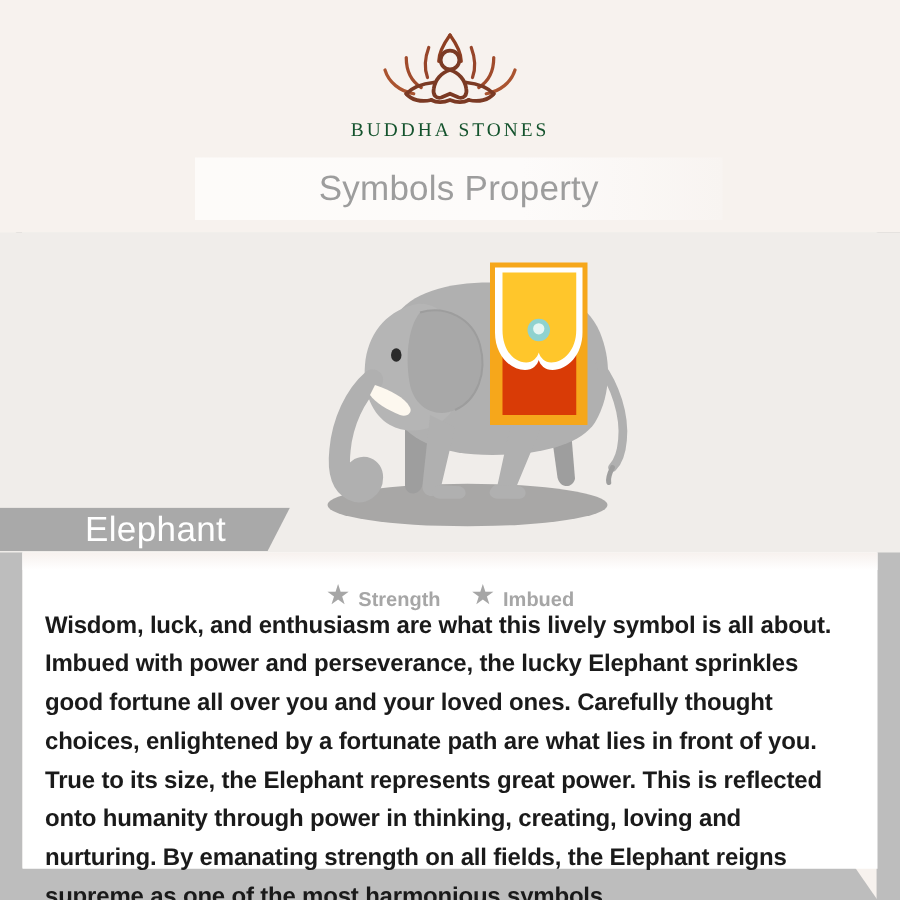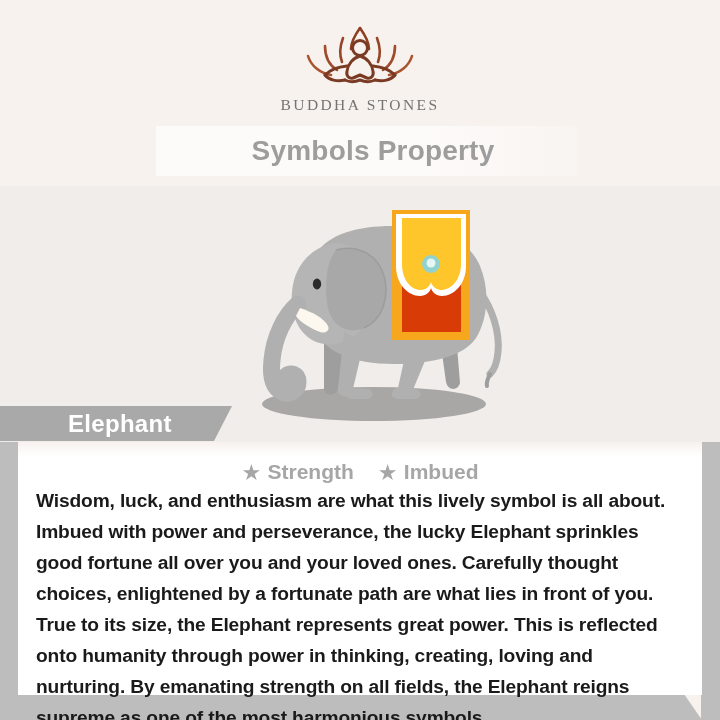--- a/index.html
+++ b/index.html
@@ -39,52 +39,52 @@
     background:#f7f2ee;
   }
   .logo-wrap{
     position:absolute;left:0;top:18px;width:720px;
     display:flex;flex-direction:column;align-items:center;
   }
   .logo-mark{width:158px;height:72px;display:block;}
   .logo-text{
     margin-top:6px;
     font-family:"Liberation Serif", serif;
-    font-size:15.5px;letter-spacing:2.4px;color:#737373;
+    font-size:15.5px;letter-spacing:2.4px;color:#14532d;
     font-weight:400;
   }
   .title-banner{
     position:absolute;left:156px;top:126px;width:422px;height:50px;
     background:linear-gradient(90deg,#fdfbf9 0%, #fdfbfa 62%, #f8f4f1 100%);
   }
   .title-text{
-    position:absolute;left:6px;top:0;width:422px;height:50px;
+    position:absolute;left:0;top:0;width:422px;height:50px;
     display:flex;align-items:center;justify-content:center;
-    font-size:28px;font-weight:bold;color:#9d9d9d;
+    font-size:28px;font-weight:normal;color:#9d9d9d;
     letter-spacing:.2px;
     text-align:center;
   }
 
   
   .illo{
     position:absolute;left:0;top:186px;width:720px;height:256px;
     background:#f0edea;
   }
   .illo-inner{position:absolute;left:18px;top:0;width:684px;height:256px;background:#f0edea;}
   .elephant-svg{position:absolute;left:232px;top:6px;width:290px;height:232px;}
 
   
   .label-banner{
     position:absolute;left:0;top:406px;width:232px;height:35px;
     background:#a9a9a9;
     clip-path:polygon(0 0, 232px 0, 214px 35px, 0 35px);
     display:flex;align-items:center;
   }
   .label-text{
-    margin-left:68px;color:#ffffff;font-size:24px;font-weight:bold;
+    margin-left:68px;color:#ffffff;font-size:28px;font-weight:normal;
     letter-spacing:.3px;
   }
 
   
   .panel{
     position:absolute;left:18px;top:442px;width:684px;height:253px;
     background:#ffffff;
   }
   .panel-fade{
     position:absolute;left:0;top:0;width:684px;height:14px;
@@ -92,21 +92,21 @@
   }
   .attrs{
     position:absolute;left:0;top:18px;width:684px;
     display:flex;justify-content:center;align-items:center;gap:24px;
   }
   .attr{display:flex;align-items:center;gap:7px;}
   .star{
     width:19px;height:19px;display:inline-block;color:#a6a6a6;
     font-size:22px;line-height:19px;
   }
-  .attr-label{font-size:21px;font-weight:bold;color:#a6a6a6;}
+  .attr-label{font-size:16px;font-weight:bold;color:#a6a6a6;margin-top:12px;}
   .body-copy{
     position:absolute;left:18px;top:43px;width:650px;
     font-size:19.2px;line-height:31px;color:#1a1a1a;
     font-weight:bold;
     font-stretch:condensed;
     letter-spacing:-.15px;
     text-align:left;
   }
 </style>
 </head>

